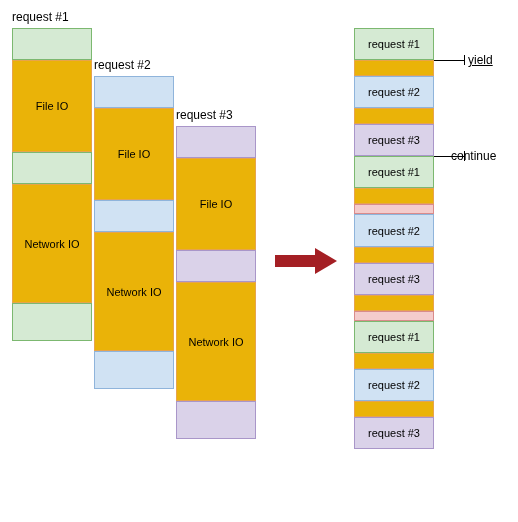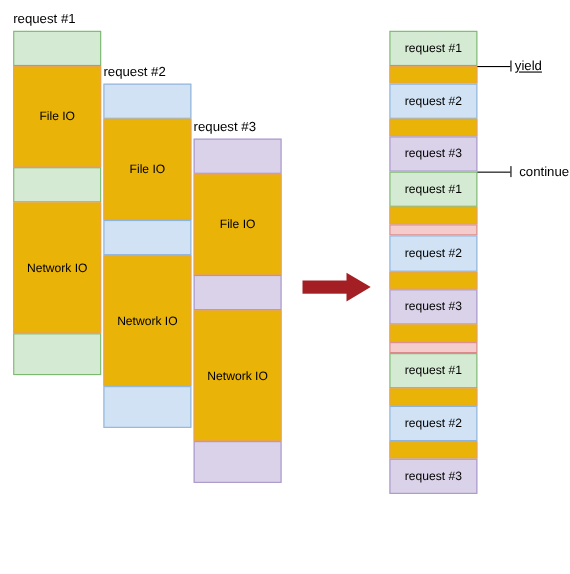--- a/index.html
+++ b/index.html
@@ -136,13 +136,13 @@
   <div class="block orange" style="height:16px;"></div>
   <div class="block purple" style="height:32px;">request #3</div>
 </div>
 
 <div class="anno-line-h" style="left:434px; top:60px; width:30px;"></div>
 <div class="anno-line-v" style="left:464px; top:55px; height:10px;"></div>
 <div class="anno" style="left:468px; top:53px;text-decoration:underline;">yield</div>
 
 <div class="anno-line-h" style="left:434px; top:156px; width:30px;"></div>
 <div class="anno-line-v" style="left:464px; top:151px; height:10px;"></div>
-<div class="anno" style="left:472px; top:149px;">continue</div>
+<div class="anno" style="left:451px; top:149px;">continue</div>
 
 </body></html>

